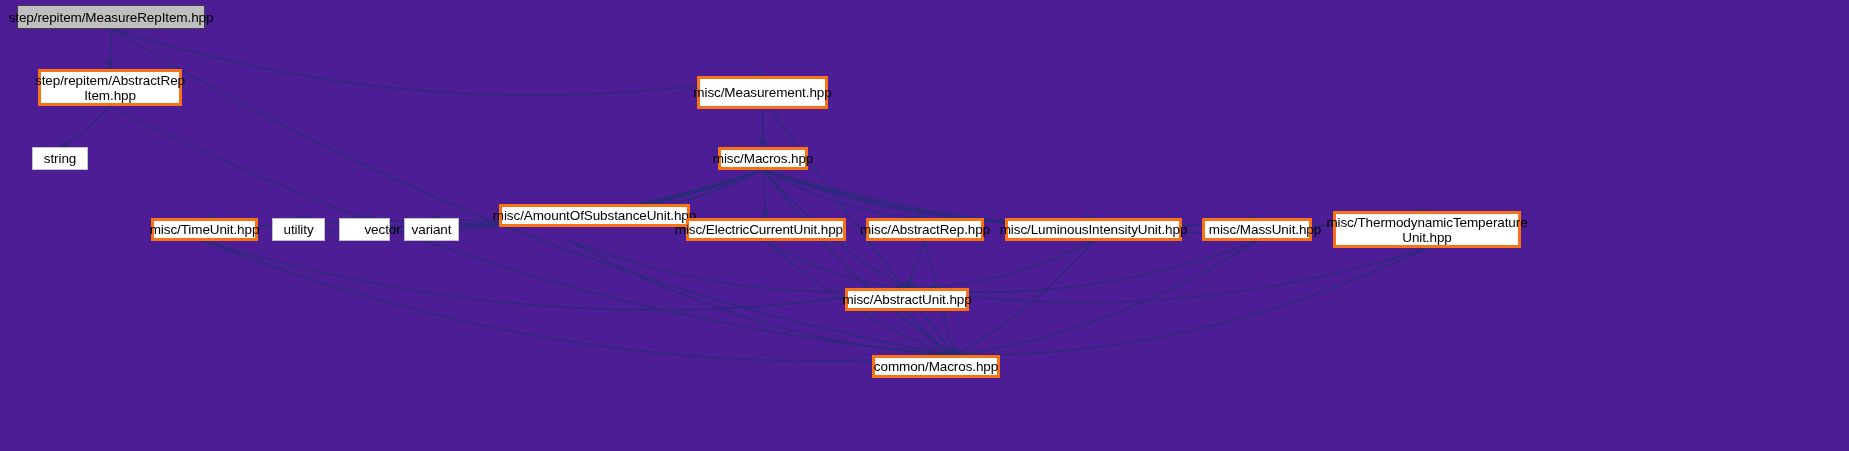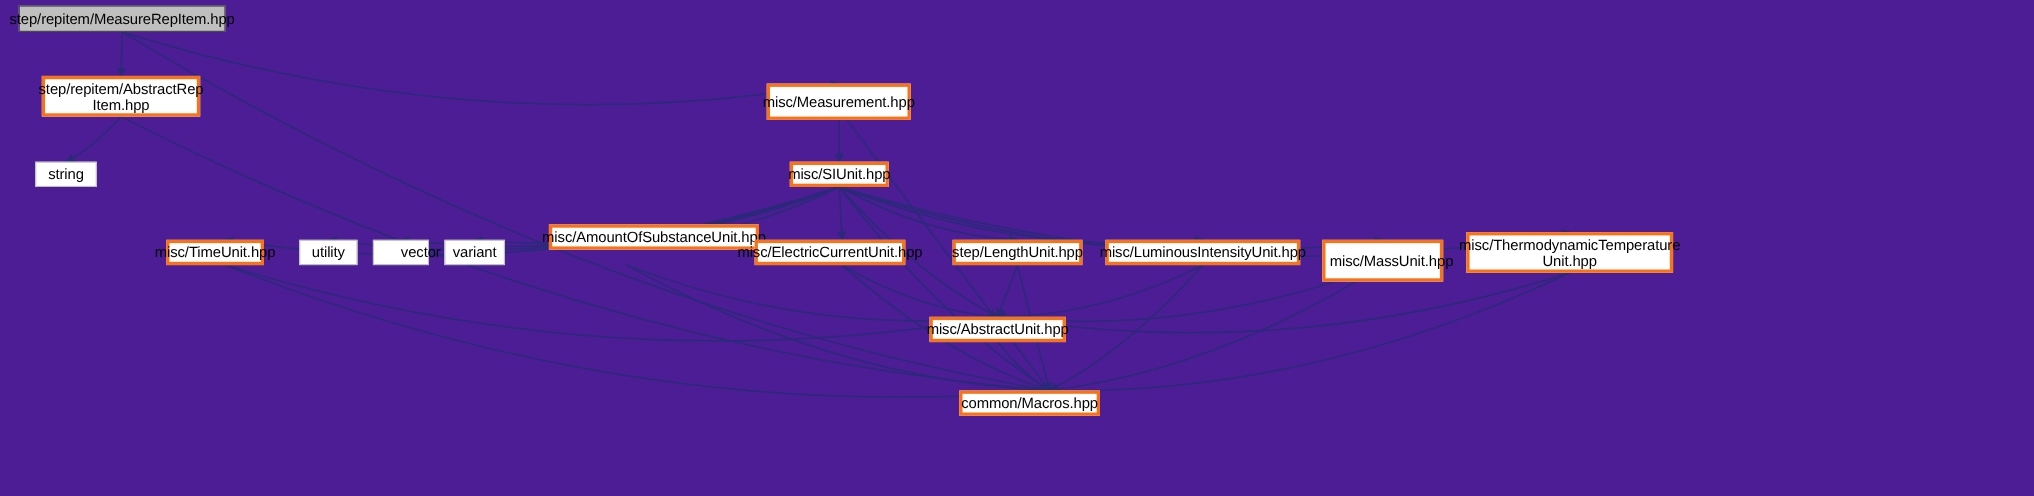--- a/index.html
+++ b/index.html
@@ -88,28 +88,28 @@
         <path d="M 1427 248 Q 1190.5 359.6941852765377 954 355" marker-end="url(#arrow)"></path>
         <path d="M 907 311 Q 930.5 340.7258009293535 954 355" marker-end="url(#arrow)"></path>
       </g>
   </svg>
   <div id="node-layer">
       <div class="node-box kind-root" style="left: 17px; top: 5px; width: 188px; height: 24px;"><span class="node-label">step/repitem/MeasureRepItem.hpp</span></div>
       <div class="node-box kind-normal" style="left: 38px; top: 69px; width: 144px; height: 37px;"><span class="node-label">step/repitem/AbstractRep
 Item.hpp</span></div>
       <div class="node-box kind-system" style="left: 32px; top: 147px; width: 56px; height: 23px; text-align: center;"><span class="node-label">string</span></div>
       <div class="node-box kind-normal" style="left: 697px; top: 76px; width: 131px; height: 33px;"><span class="node-label">misc/Measurement.hpp</span></div>
-      <div class="node-box kind-normal" style="left: 718px; top: 147px; width: 90px; height: 23px;"><span class="node-label">misc/SIUnit.hpp</span></div>
-      <div class="node-box kind-normal" style="left: 151px; top: 218px; width: 89px; height: 23px;"><span class="node-label">misc/TimeUnit.hpp</span></div>
+      <div class="node-box kind-normal" style="left: 718px; top: 147px; width: 90px; height: 23px;"><span class="node-label">misc/Macros.hpp</span></div>
+      <div class="node-box kind-normal" style="left: 151px; top: 218px; width: 107px; height: 23px;"><span class="node-label">misc/TimeUnit.hpp</span></div>
       <div class="node-box kind-system" style="left: 272px; top: 218px; width: 53px; height: 23px;"><span class="node-label">utility</span></div>
       <div class="node-box kind-system" style="left: 339px; top: 218px; width: 51px; height: 23px; padding-left: 36px;"><span class="node-label">vector</span></div>
       <div class="node-box kind-system" style="left: 404px; top: 218px; width: 55px; height: 23px;"><span class="node-label">variant</span></div>
       <div class="node-box kind-normal" style="left: 474px; top: 204px; width: 191px; height: 23px; margin-left: 25px;"><span class="node-label">misc/AmountOfSubstanceUnit.hpp</span></div>
-      <div class="node-box kind-normal" style="left: 686px; top: 218px; width: 137px; height: 23px;"><span class="node-label">misc/ElectricCurrentUnit.hpp</span></div>
-      <div class="node-box kind-normal" style="left: 866px; top: 218px; width: 118px; height: 23px;"><span class="node-label">step/LengthUnit.hpp</span></div>
+      <div class="node-box kind-normal" style="left: 686px; top: 218px; width: 160px; height: 23px; justify-content: flex-end;"><span class="node-label">misc/ElectricCurrentUnit.hpp</span></div>
+      <div class="node-box kind-normal" style="left: 866px; top: 218px; width: 118px; height: 23px;"><span class="node-label">misc/AbstractRep.hpp</span></div>
       <div class="node-box kind-normal" style="left: 1005px; top: 218px; width: 177px; height: 23px; align-items: center;"><span class="node-label">misc/LuminousIntensityUnit.hpp</span></div>
-      <div class="node-box kind-normal" style="left: 1202px; top: 218px; width: 110px; height: 38px; padding-left: 16px;"><span class="node-label">misc/MassUnit.hpp</span></div>
+      <div class="node-box kind-normal" style="left: 1202px; top: 218px; width: 110px; height: 23px; padding-left: 16px;"><span class="node-label">misc/MassUnit.hpp</span></div>
       <div class="node-box kind-normal" style="left: 1333px; top: 211px; width: 188px; height: 37px;"><span class="node-label">misc/ThermodynamicTemperature
 Unit.hpp</span></div>
       <div class="node-box kind-normal" style="left: 845px; top: 288px; width: 124px; height: 23px;"><span class="node-label">misc/AbstractUnit.hpp</span></div>
       <div class="node-box kind-normal" style="left: 872px; top: 355px; width: 128px; height: 23px;"><span class="node-label">common/Macros.hpp</span></div>
     </div>
 </div>
 
 </body></html>

